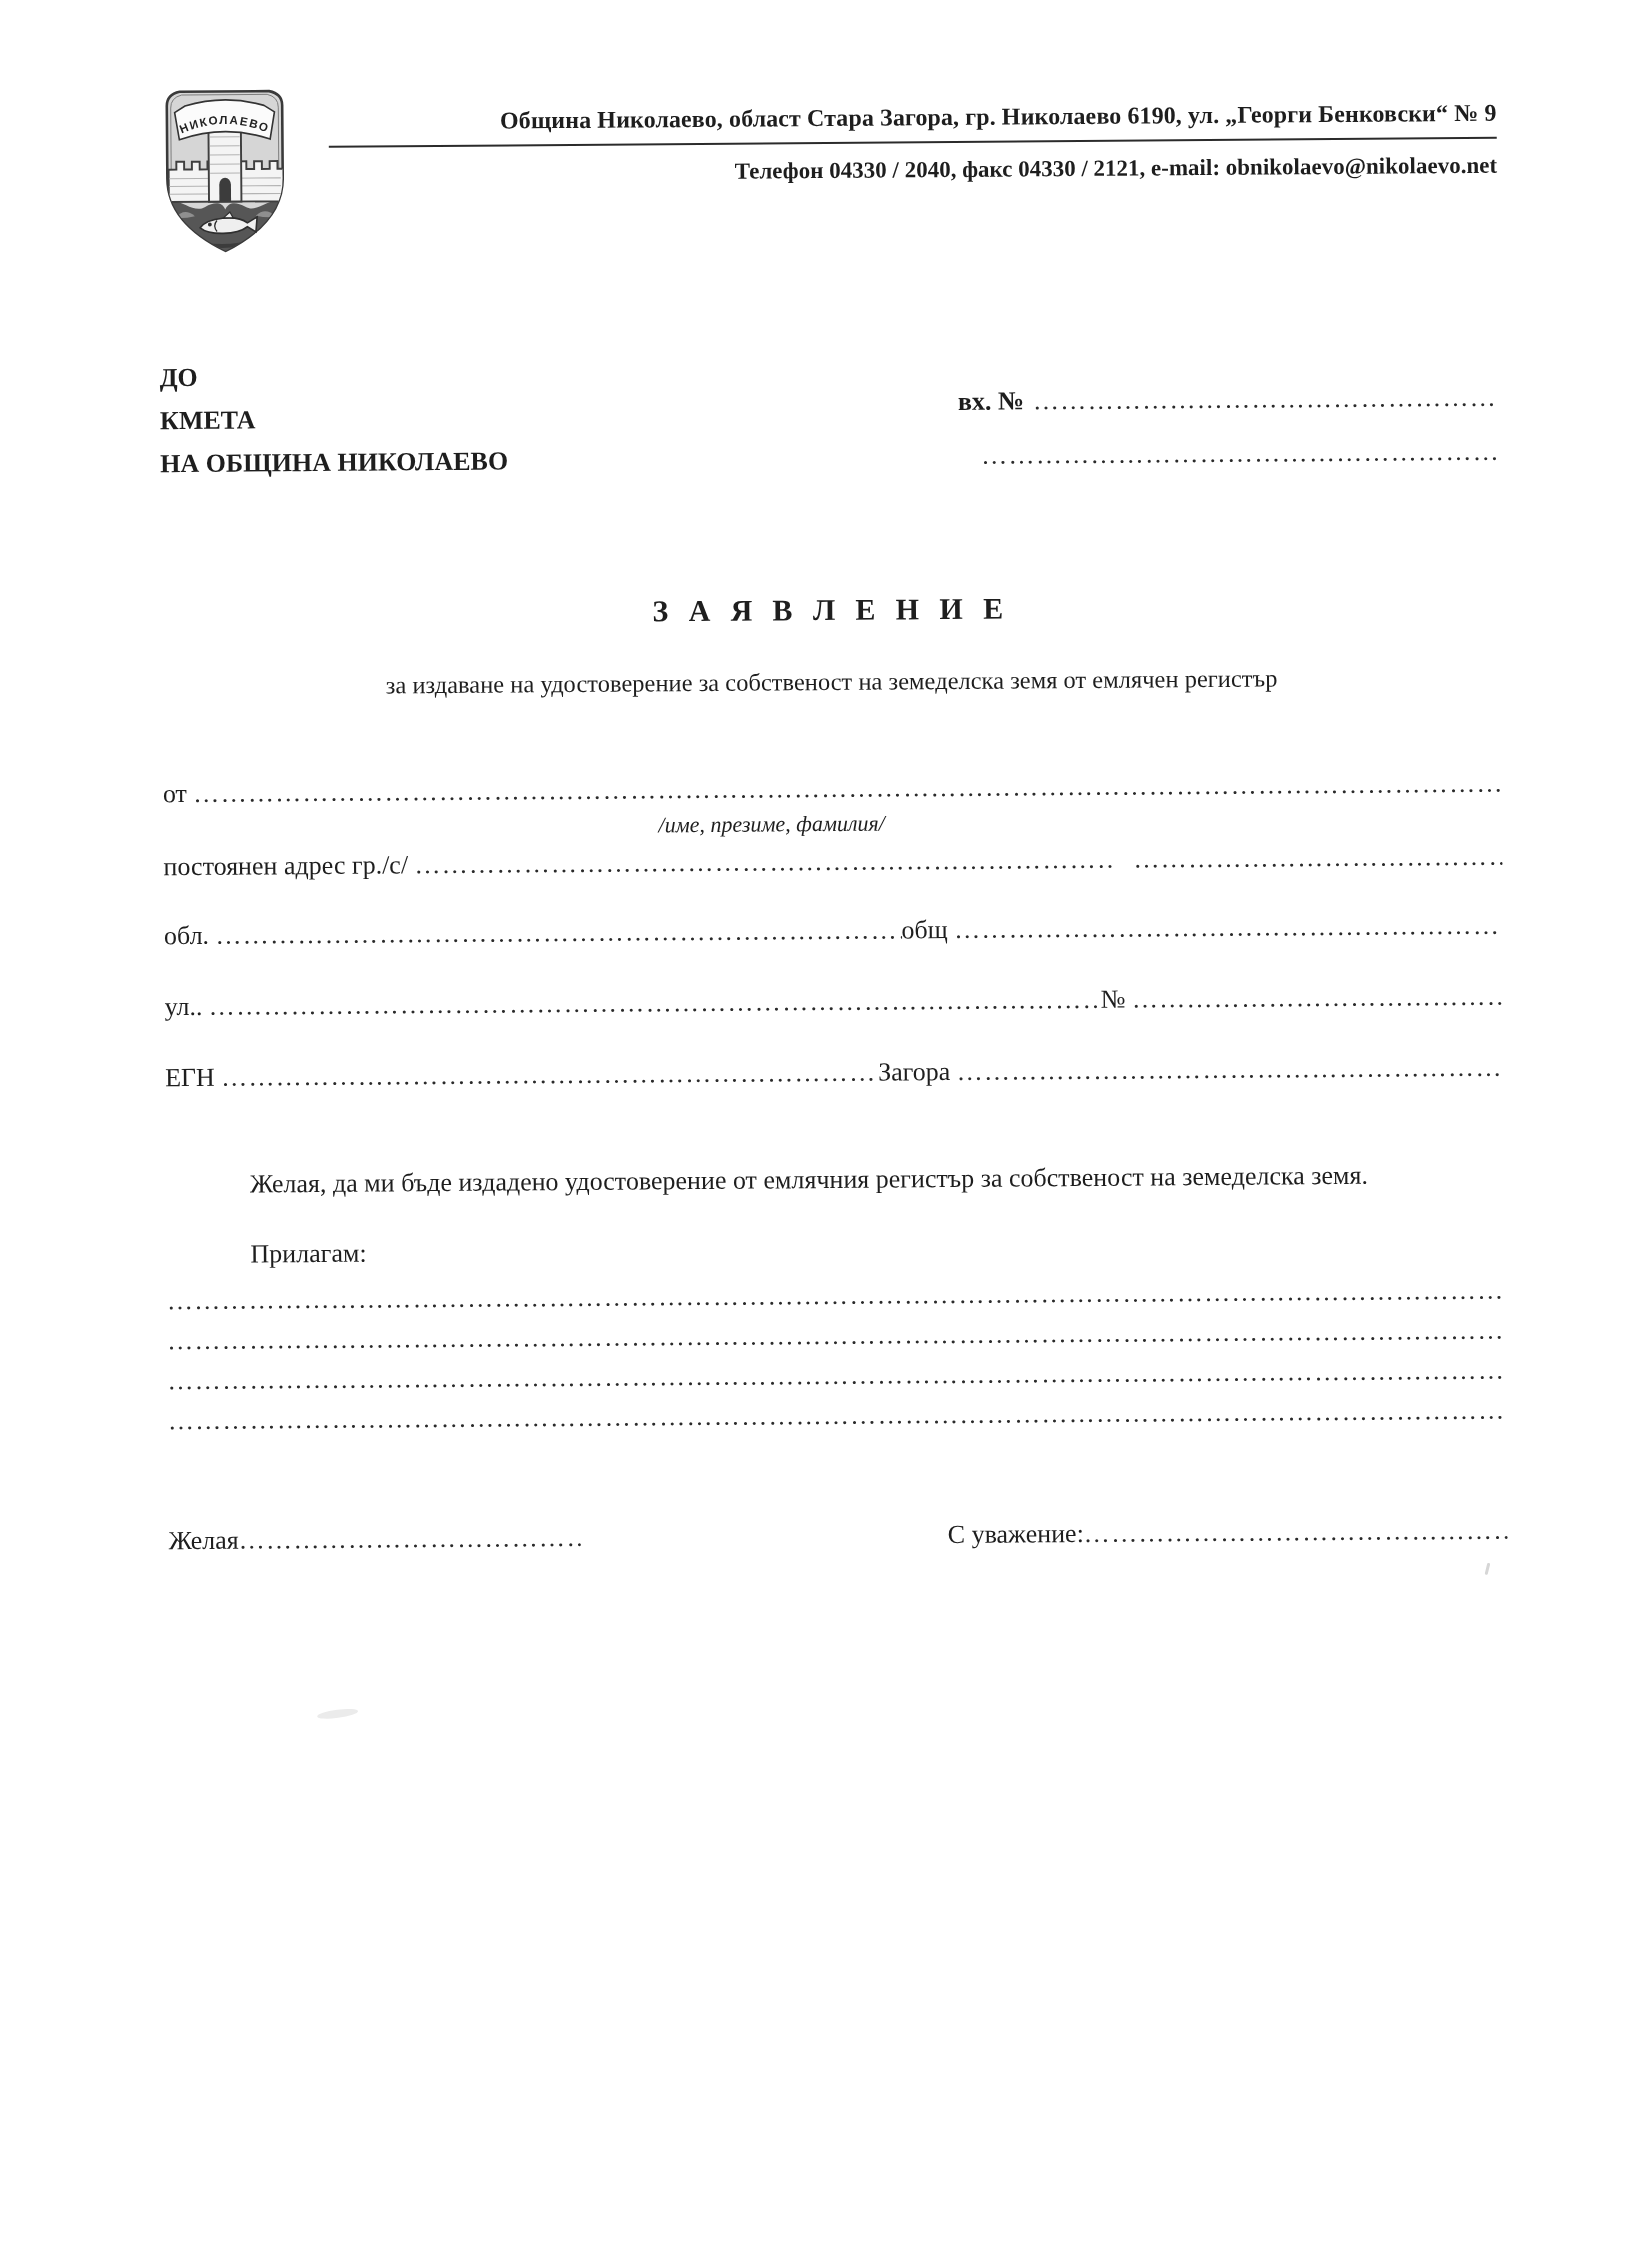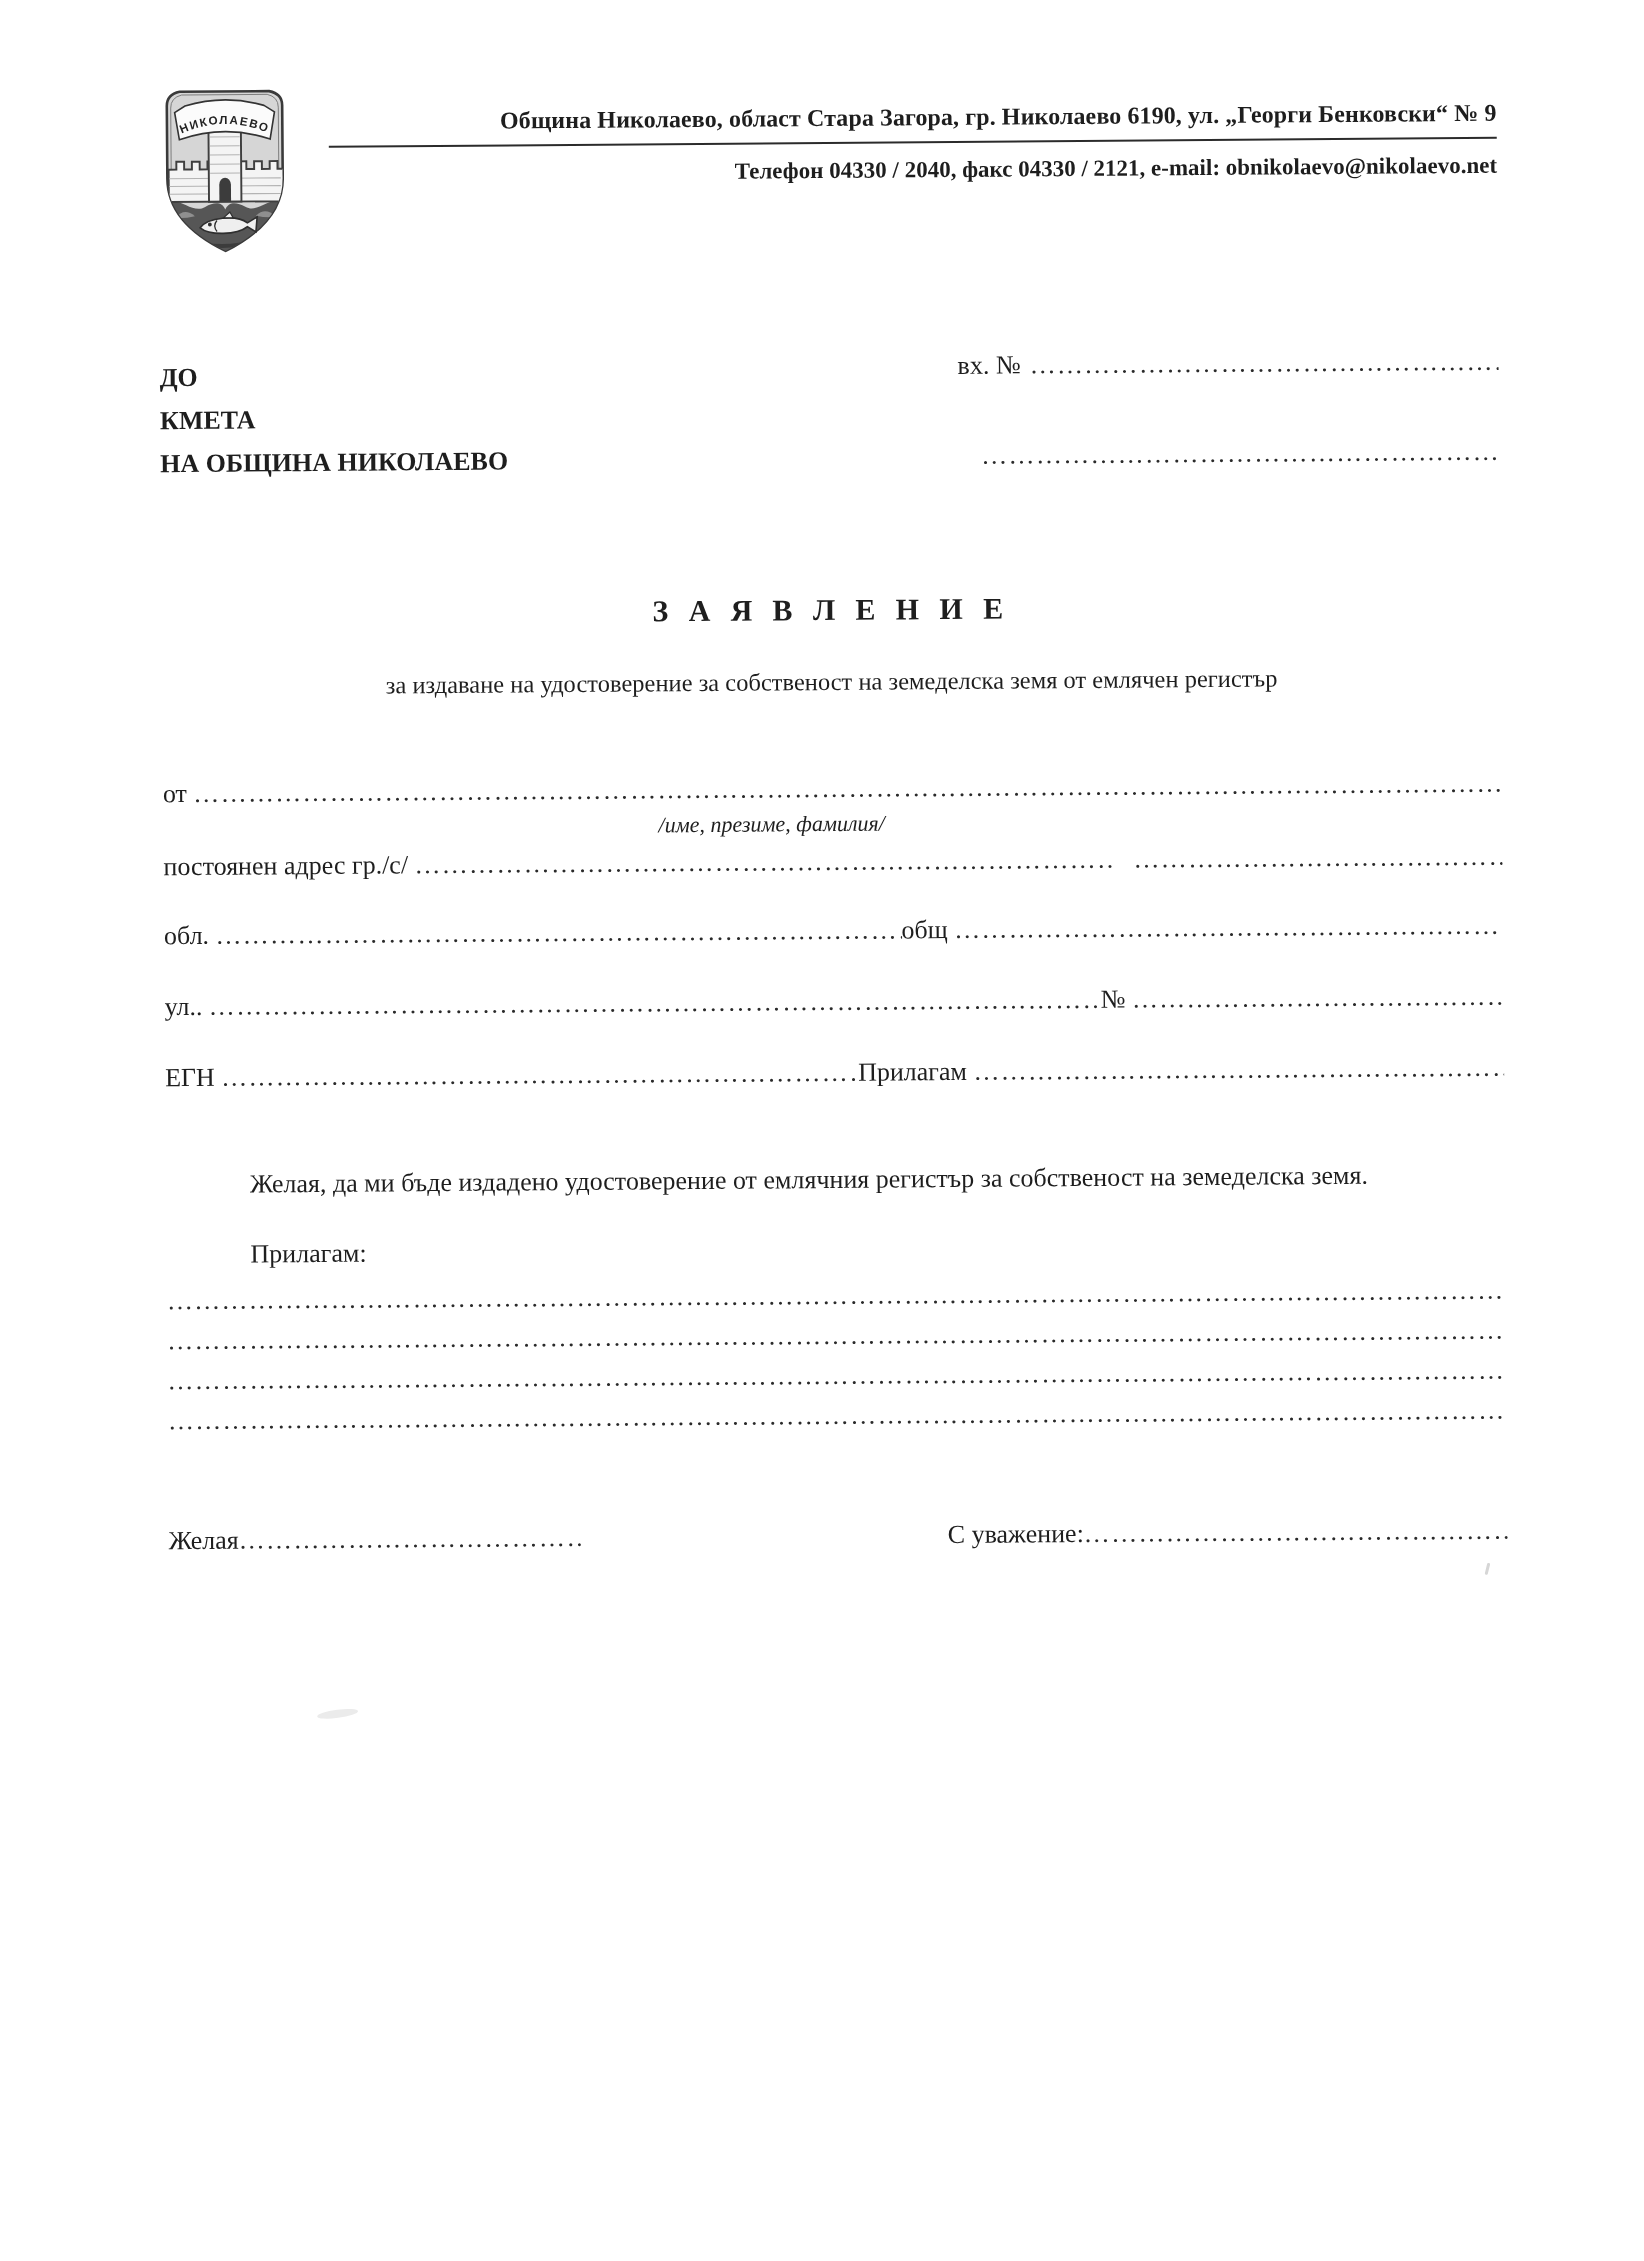--- a/index.html
+++ b/index.html
@@ -30,21 +30,21 @@
   .head-rule{border:0;border-top:2.6px solid #2b2b2b;margin:10.3px 0 0 0;}
   .contact-line{
     font-size:23px;font-weight:bold;text-align:right;margin-top:14px;
     white-space:nowrap;
   }
   
   .addr-row{display:flex;margin-top:97px;}
   .addressee{font-size:26px;font-weight:bold;line-height:43px;flex:1;}
   .reg-col{width:541px;flex:0 0 541px;position:relative;padding-top:1.3px;}
   .reg-line{display:flex;align-items:baseline;font-size:26px;}
-  .reg-label{font-weight:normal;white-space:nowrap;margin-right:9px;}
+  .reg-label{font-weight:bold;white-space:nowrap;margin-right:9px;margin-top:36px;}
   .reg-dots2{position:absolute;top:86px;left:23px;right:0;}
   
   .dots{
     flex:1 1 0;min-width:0;overflow:hidden;white-space:nowrap;
     font-size:26px;letter-spacing:1.3px;color:#2a2a2a;
   }
   .dots-block{
     overflow:hidden;white-space:nowrap;font-size:26px;
     letter-spacing:1.3px;color:#2a2a2a;line-height:40px;
   }
@@ -199,21 +199,21 @@
     <div class="field-line m60">
       <span class="f-label">ул..</span>
       <span class="dots flex24">……………………………………………………………………………………………………………………………………………………………………………………………………………………………………</span>
       <span class="f-label">№</span>
       <span class="dots flex1">……………………………………………………………………………………………………………………………………………………………………………………………………………………………………</span>
     </div>
 
     <div class="field-line m60">
       <span class="f-label">ЕГН</span>
       <span class="dots flex12">……………………………………………………………………………………………………………………………………………………………………………………………………………………………………</span>
-      <span class="f-label">Прилагам</span>
+      <span class="f-label">Загора</span>
       <span class="dots flex1">……………………………………………………………………………………………………………………………………………………………………………………………………………………………………</span>
     </div>
   </section>
 
   <p class="statement">Желая, да ми бъде издадено удостоверение от емлячния регистър за собственост на земеделска земя.</p>
 
   <p class="attach-label">Прилагам:</p>
   <div class="attach-lines">
     <div class="dots-block">……………………………………………………………………………………………………………………………………………………………………………………………………………………………………</div>
     <div class="dots-block">……………………………………………………………………………………………………………………………………………………………………………………………………………………………………</div>

